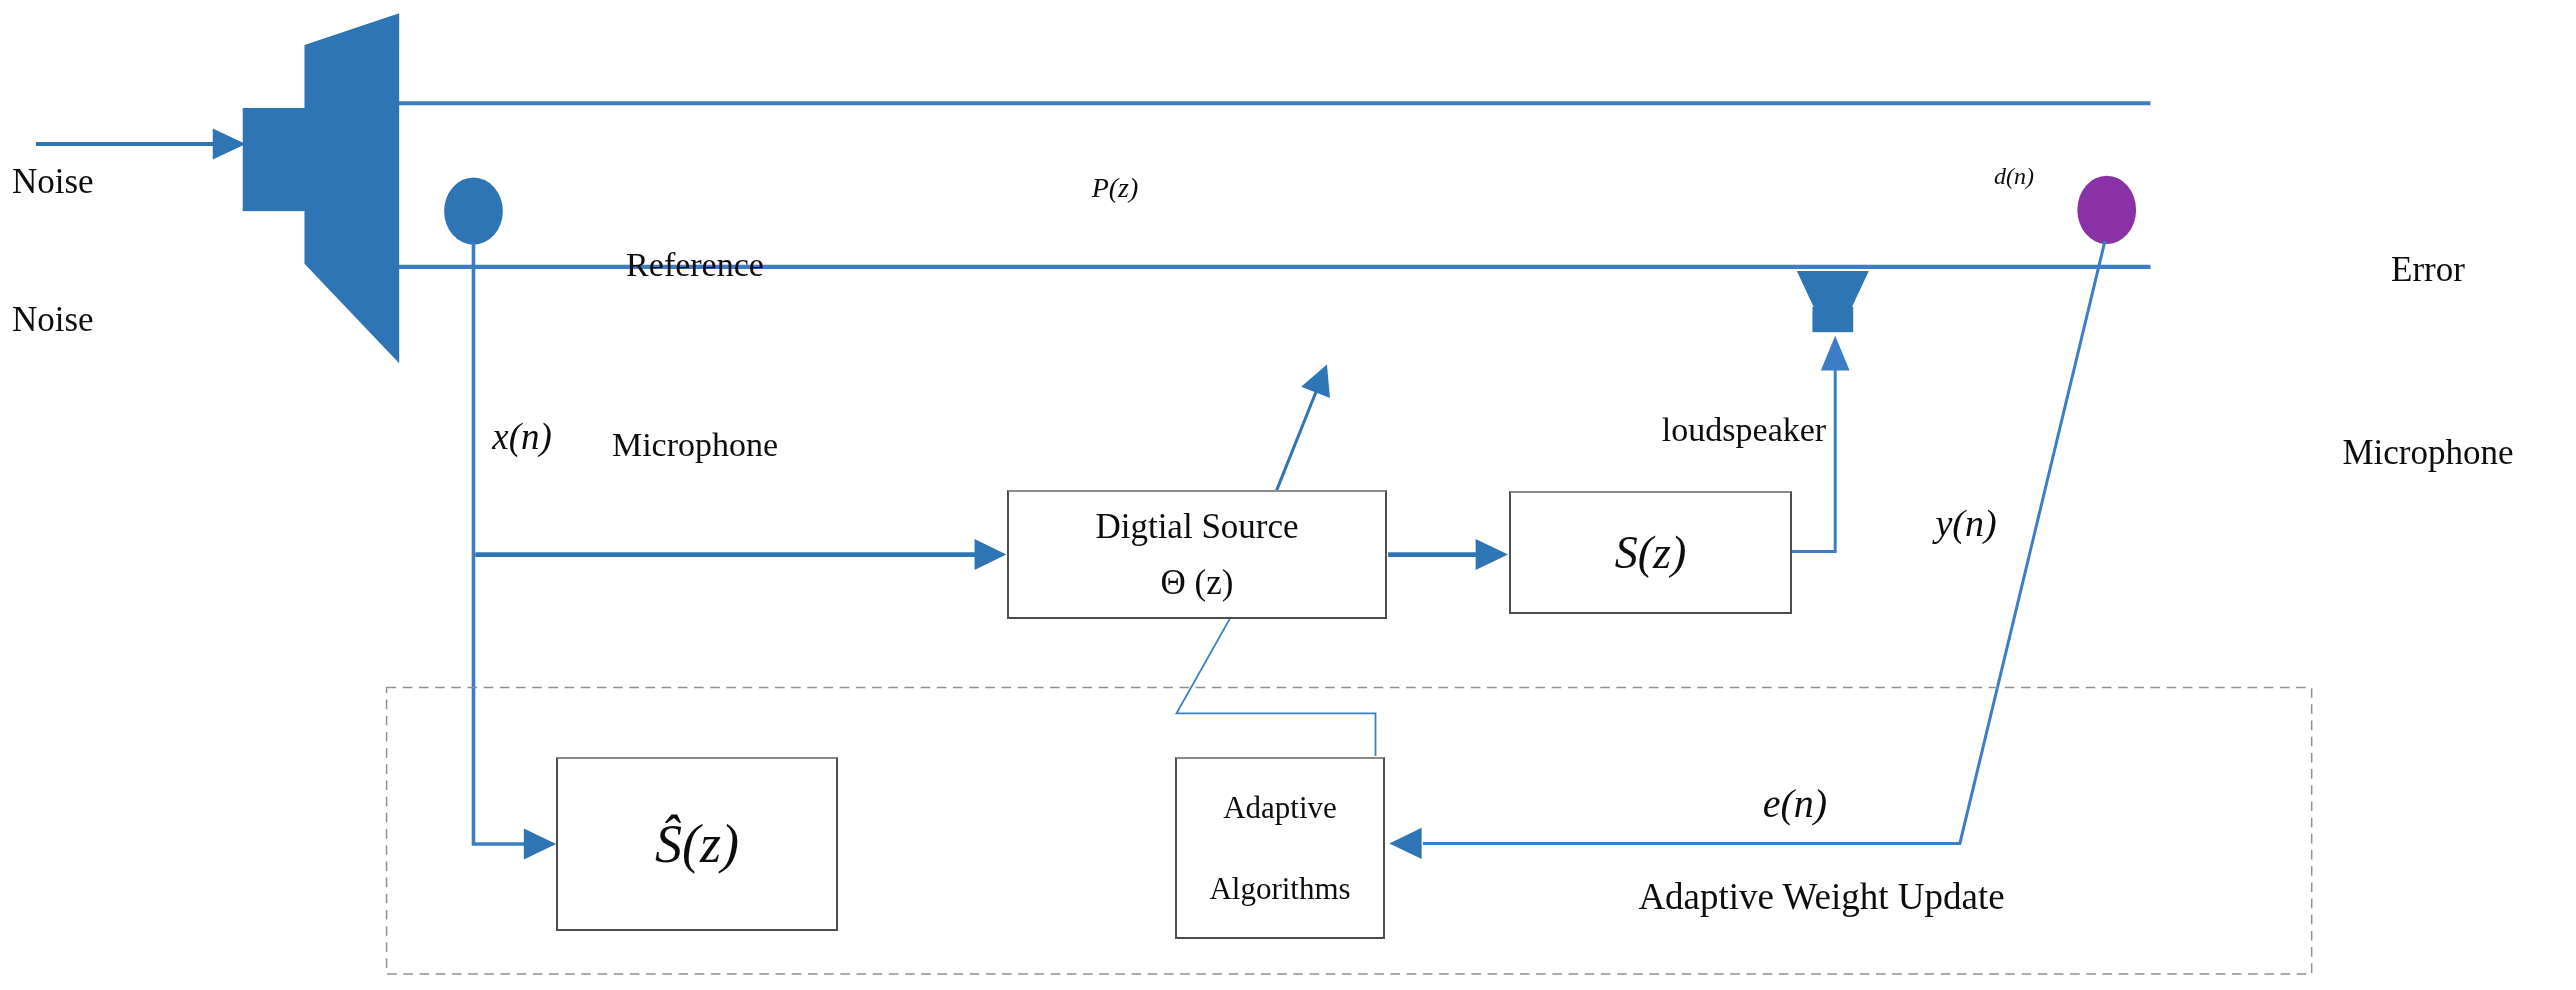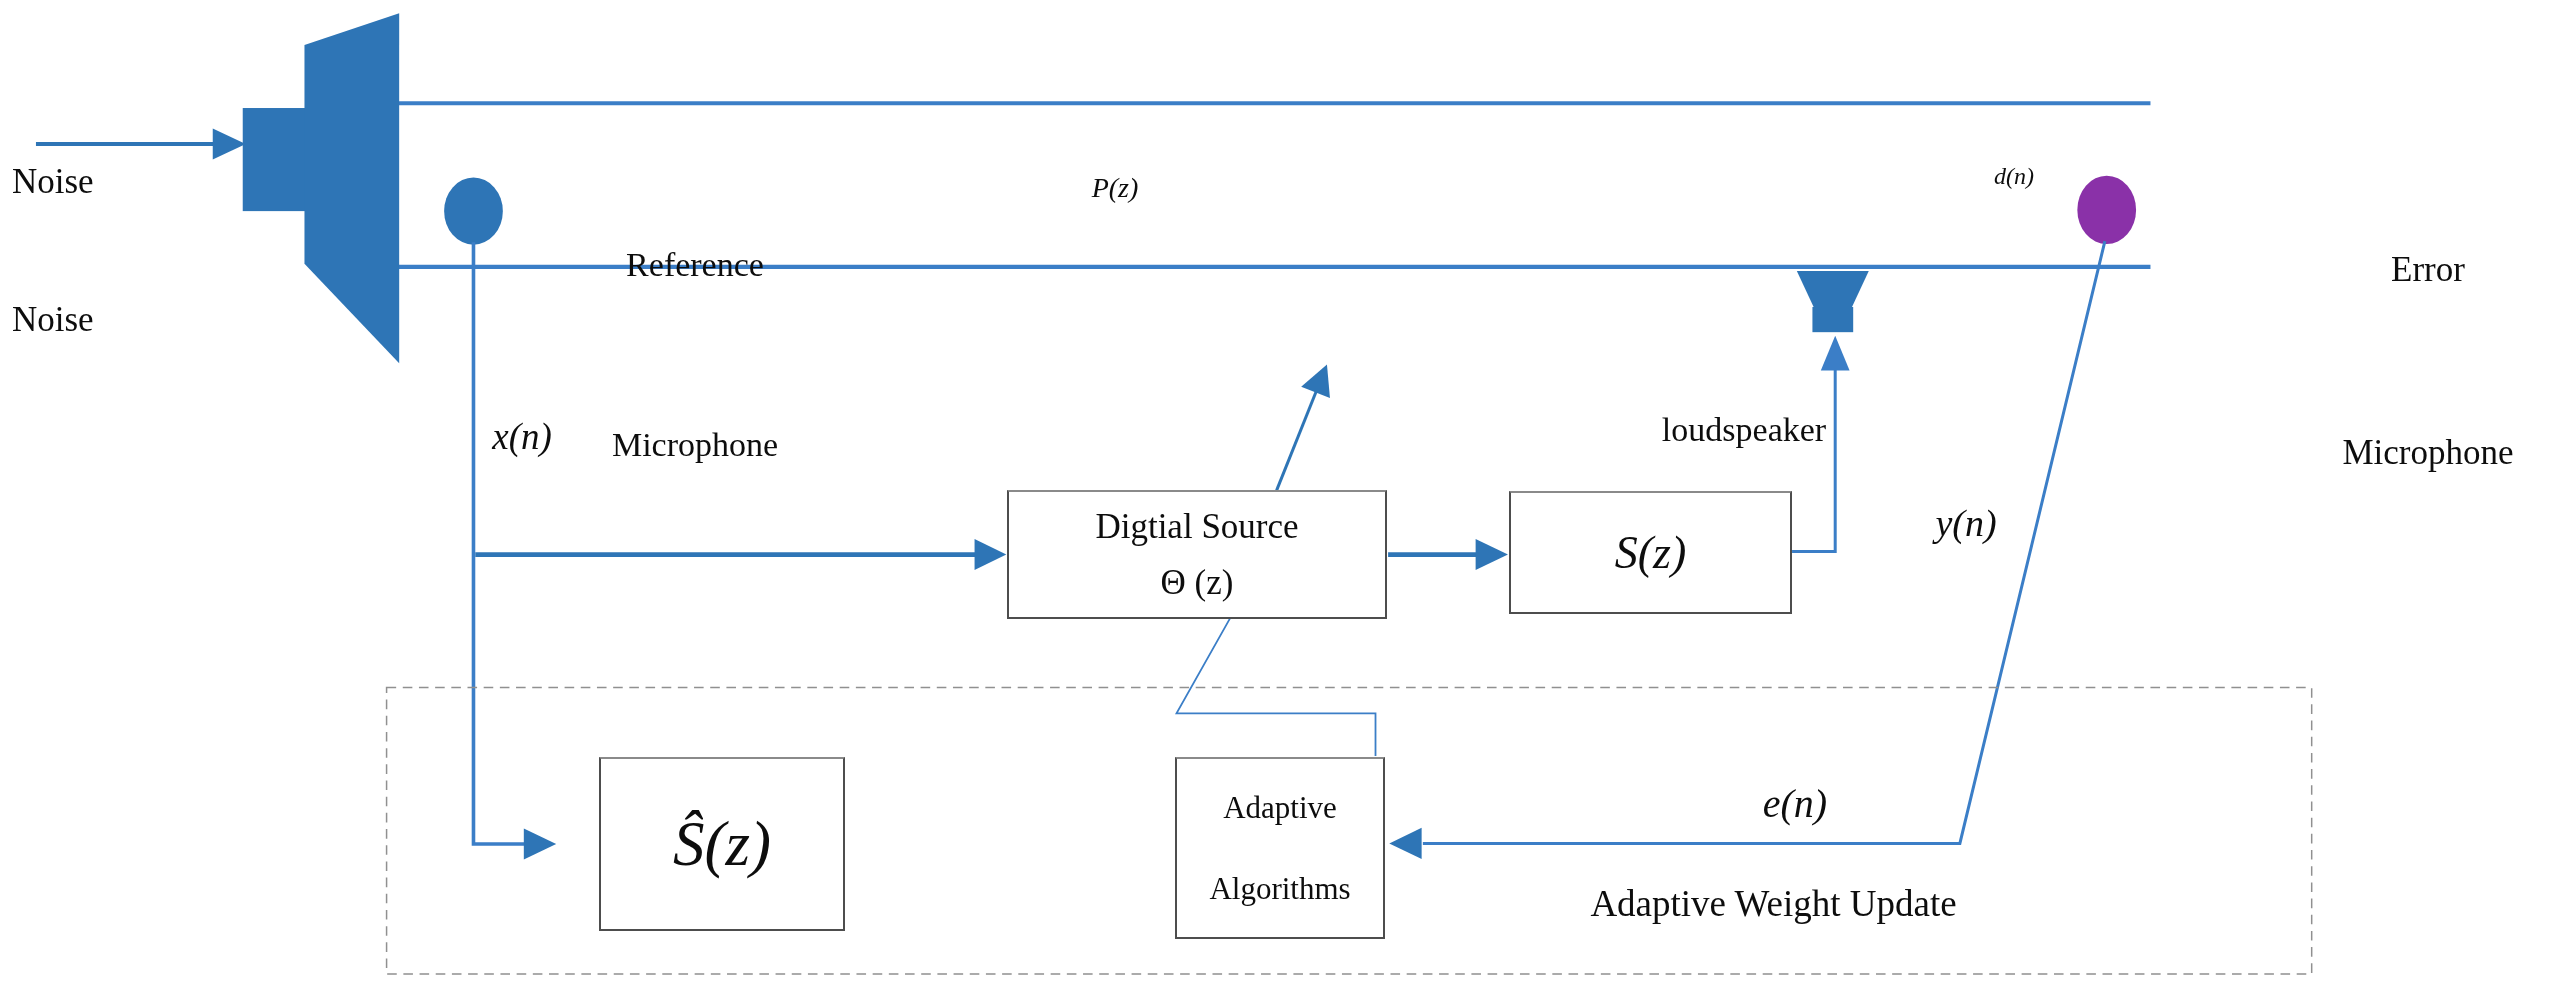--- a/index.html
+++ b/index.html
@@ -21,34 +21,34 @@
     background:#ffffff;
     border:2.4px solid #4d4d4d;
     border-top-color:#8a8a8a;
     box-sizing:border-box;
     display:flex;flex-direction:column;align-items:center;justify-content:center;
   }
   .block .bl-line{white-space:nowrap;}
   #digital-filter-box{left:1007px;top:490px;width:380px;height:129px;font-size:35px;}
   #digital-filter-box .bl-line{line-height:56px;}
   #sz-box{left:1509px;top:491px;width:283px;height:123px;font-size:46px;}
-  #shat-box{left:556px;top:757px;width:246px;height:174px;font-size:63px;margin-left:43px;}
+  #shat-box{left:556px;top:757px;width:282px;height:174px;font-size:54px;}
   #adaptive-box{left:1175px;top:757px;width:210px;height:182px;font-size:31px;gap:28px;}
   #adaptive-box .bl-line{line-height:53px;}
   
   #noise-source{left:12px;top:67px;width:204px;font-size:35px;line-height:46px;}
   #reference-microphone{left:491px;top:115px;width:408px;font-size:34px;line-height:60px;}
   #p-z{left:1043px;top:170px;width:144px;font-size:28px;}
   #d-n{left:1942px;top:161px;width:144px;font-size:24px;}
   #error-microphone{left:2260px;top:117px;width:336px;font-size:35px;line-height:61px;}
   #active-loudspeaker{left:1564px;top:292px;width:360px;font-size:34px;line-height:55px;}
   #x-n{left:456px;top:414px;width:132px;font-size:37px;}
   #y-n{left:1900px;top:500px;width:132px;font-size:38px;}
   #e-n{left:1732px;top:779px;width:126px;font-size:40px;}
-  #adaptive-weight-update{left:1474px;top:874px;width:599px;font-size:37px;margin-top:7px;}
+  #adaptive-weight-update{left:1522px;top:874px;width:599px;font-size:37px;}
 </style>
 </head>
 <body>
 
 <div id="stage">
 
   <svg id="diagram-svg" viewBox="0 0 4298 1653">
 
     <line x1="662" y1="172" x2="3588" y2="172" stroke="#3b7ec7" stroke-width="7"></line>
     <line x1="662" y1="445" x2="3588" y2="445" stroke="#3b7ec7" stroke-width="7"></line>

